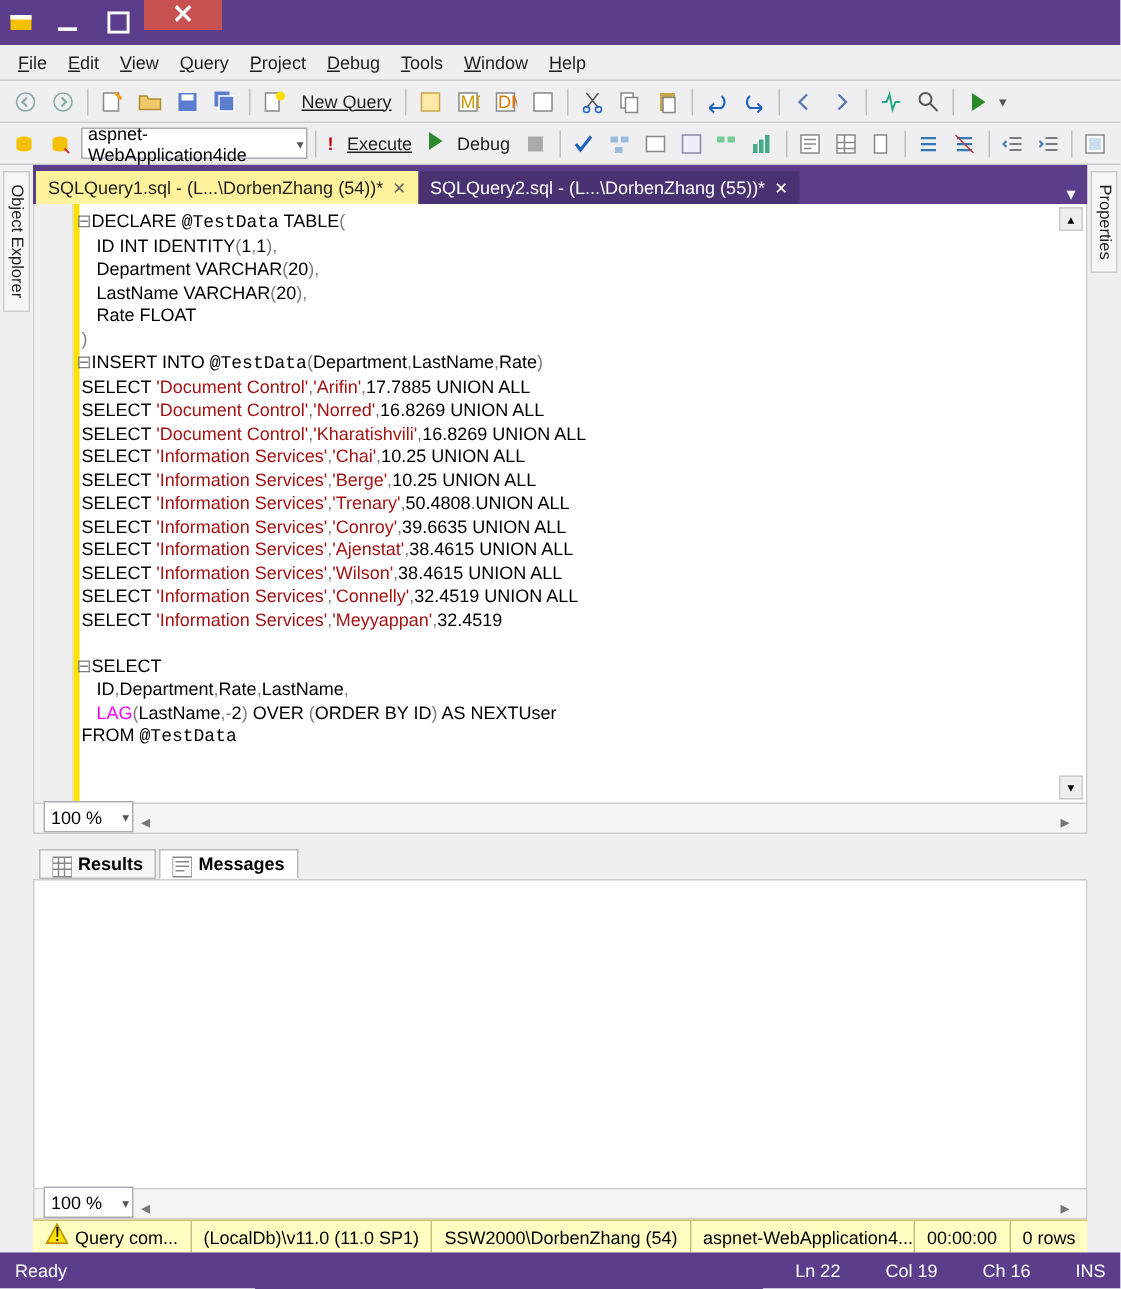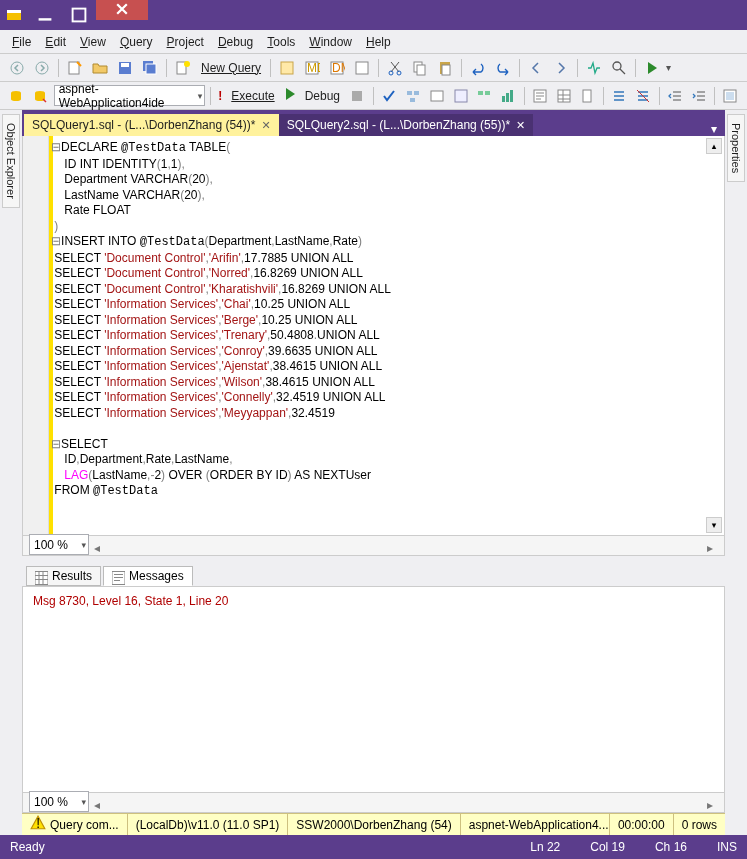--- a/index.html
+++ b/index.html
@@ -39,21 +39,21 @@
 .str { color: #A31515; }
 .fn { color: #FF00FF; margin-top: 45px; }
 .gray { color: #808080; }
 .scrollbtn { position: absolute; right: 2px; width: 16px; height: 16px; background: #eee; border: 1px solid #ccc; font-size: 9px; text-align: center; line-height: 14px; }
 .zoombar { height: 20px; background: #f5f5f5; border: 1px solid #ccc; border-top: none; display: flex; align-items: flex-end; padding: 0 6px; font-size: 11px; }
 .zoombar .zcombo { width: 60px; }
 .zoombar .spacer { flex: 1; }
 .zoombar .nav { width: 16px; text-align: center; color: #777; }
 .splitter { height: 6px; background: #efeff2; cursor: ns-resize; }
 .resultstabs { height: 24px; display: flex; align-items: flex-end; background: #efeff2; padding-left: 4px; gap: 2px; }
-.rtab { padding: 2px 8px; border: 1px solid #bbb; background: #f6f6f6; display: flex; align-items: center; gap: 4px; font-size: 12px; }
+.rtab { padding: 2px 8px; border: 1px solid #bbb; background: #f6f6f6; display: flex; align-items: center; gap: 4px; font-size: 12px; font-weight: bold; }
 .rtab.active { background: white; border-bottom-color: white; }
 .rtab .ic { width: 13px; height: 13px; display: inline-flex; }
 .msgarea { background: white; border: 1px solid #ccc; flex: 1; padding: 6px 10px; font-family: "Courier New", monospace; font-size: 13px; line-height: 16px; overflow: auto; }
 .msgarea .err { color: #B00000; }
 .zoombar2 { height: 20px; }
 .statusbar-query { background: #ffffc4; border-top: 1px solid #cdc07f; height: 22px; display: flex; align-items: center; font-size: 11px; }
 .statusbar-query .cell { padding: 0 8px; border-right: 1px solid #cdc07f; height: 100%; display: flex; align-items: center; gap: 4px; white-space: nowrap; }
 .statusbar-query .cell.stretch { flex: 1; overflow: hidden; }
 .statusbar { background: #5B3D8C; color: white; height: 24px; display: flex; align-items: center; padding: 0 10px; font-size: 12px; gap: 30px; }
 .statusbar .ready { flex: 1; }
@@ -401,21 +401,20 @@
             <svg viewBox="0 0 13 13">
               <rect x="0" y="0" width="13" height="13" fill="#fff" stroke="#888"></rect>
               <path d="M2 3h9M2 6h9M2 9h6" stroke="#888"></path>
             </svg>
           </span>
         <span>Messages</span>
       </div>
     </div>
 
     <div class="msgarea">
-      <div class="err">Msg 8730, Level 16, State 1, Line 20</div>
     </div>
 
     <div class="zoombar zoombar2">
       <div class="combo zcombo">100 %</div>
       <span class="nav">◂</span>
       <div class="spacer"></div>
       <span class="nav">▸</span>
     </div>
 
     <div class="statusbar-query">

